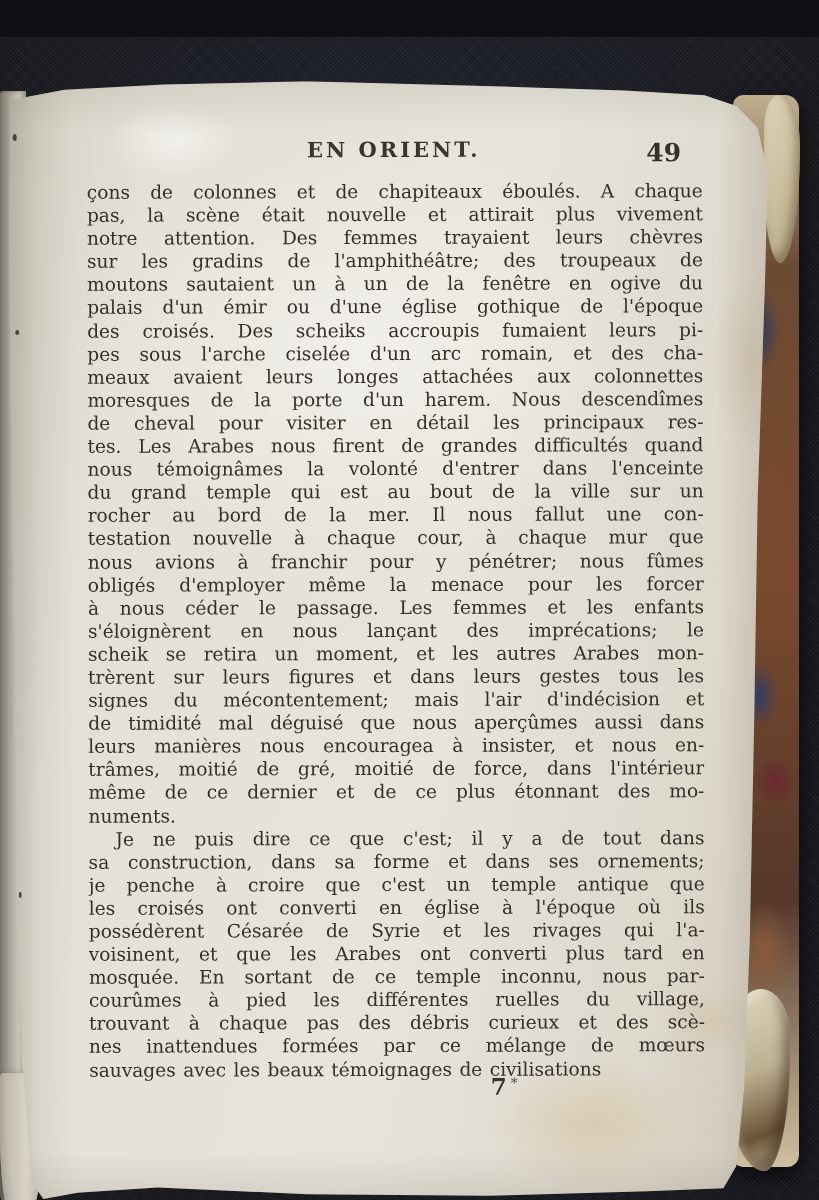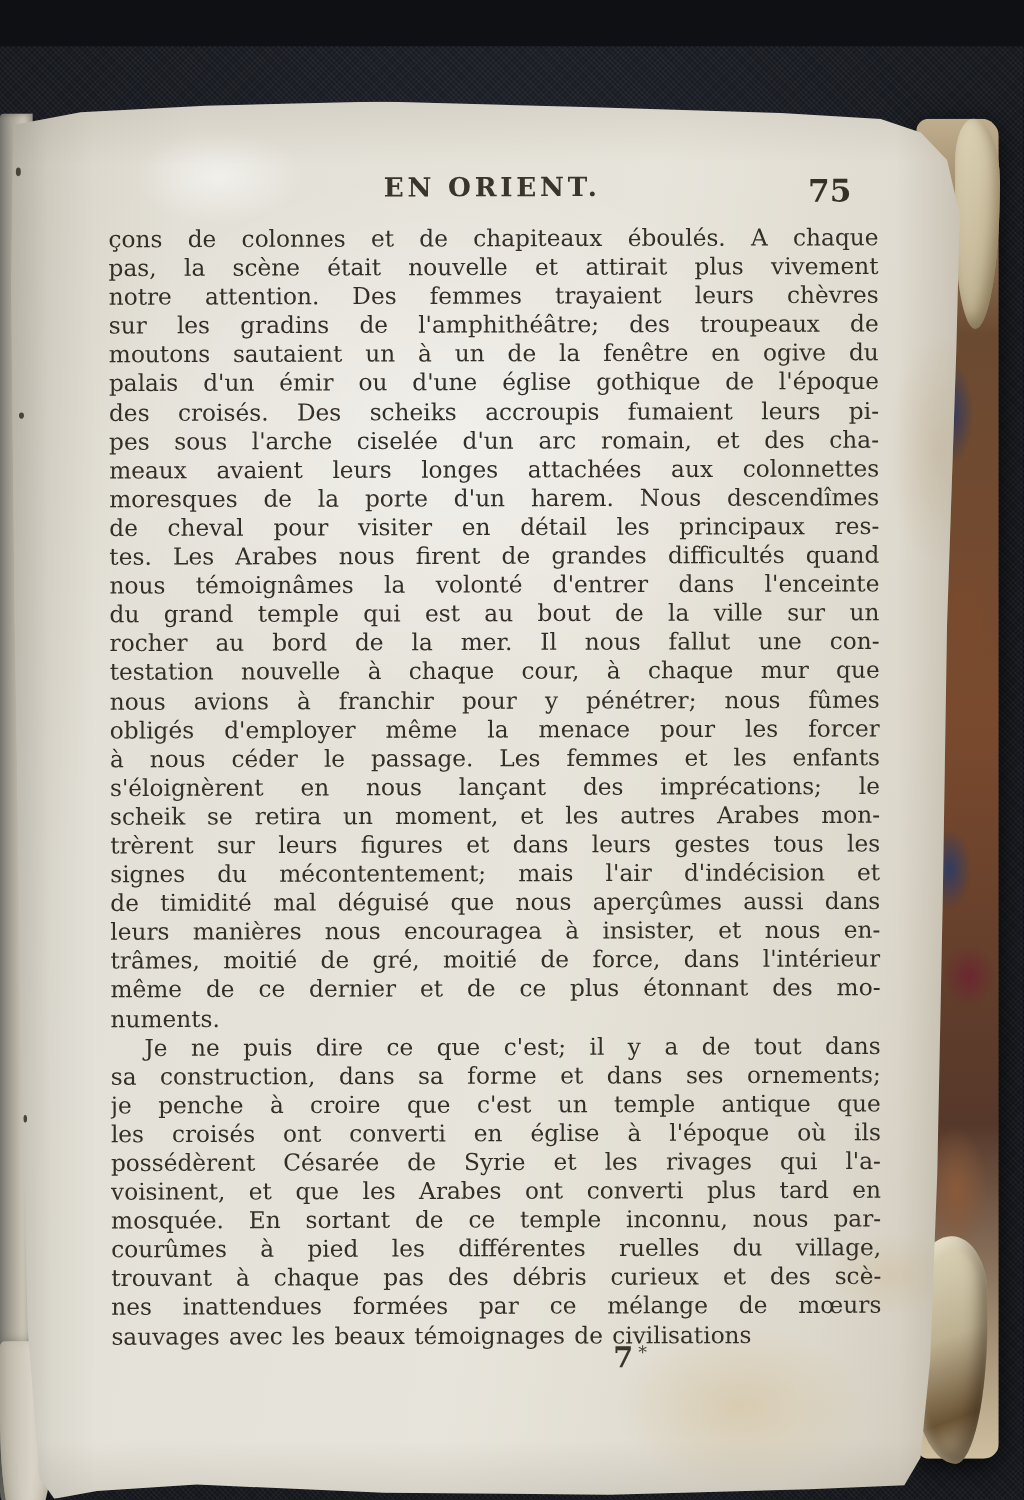--- a/index.html
+++ b/index.html
@@ -122,21 +122,21 @@
 
   <div class="page">
     <div class="gutter-shade"></div>
 
     <div class="speck" style="left:8px;top:52px;width:4px;height:7px;"></div>
     <div class="speck" style="left:10px;top:248px;width:4px;height:5px;"></div>
     <div class="speck" style="left:12px;top:810px;width:3px;height:6px;"></div>
 
     <div class="header-row">
       <div class="running-title">EN ORIENT.</div>
-      <div class="page-number">75</div>
+      <div class="page-number">49</div>
     </div>
 
     <div class="textcol">
         <div class="line">çons de colonnes et de chapiteaux éboulés. A chaque</div>
         <div class="line">pas, la scène était nouvelle et attirait plus vivement</div>
         <div class="line">notre attention. Des femmes trayaient leurs chèvres</div>
         <div class="line">sur les gradins de l'amphithéâtre; des troupeaux de</div>
         <div class="line">moutons sautaient un à un de la fenêtre en ogive du</div>
         <div class="line">palais d'un émir ou d'une église gothique de l'époque</div>
         <div class="line">des croisés. Des scheiks accroupis fumaient leurs pi-</div>

